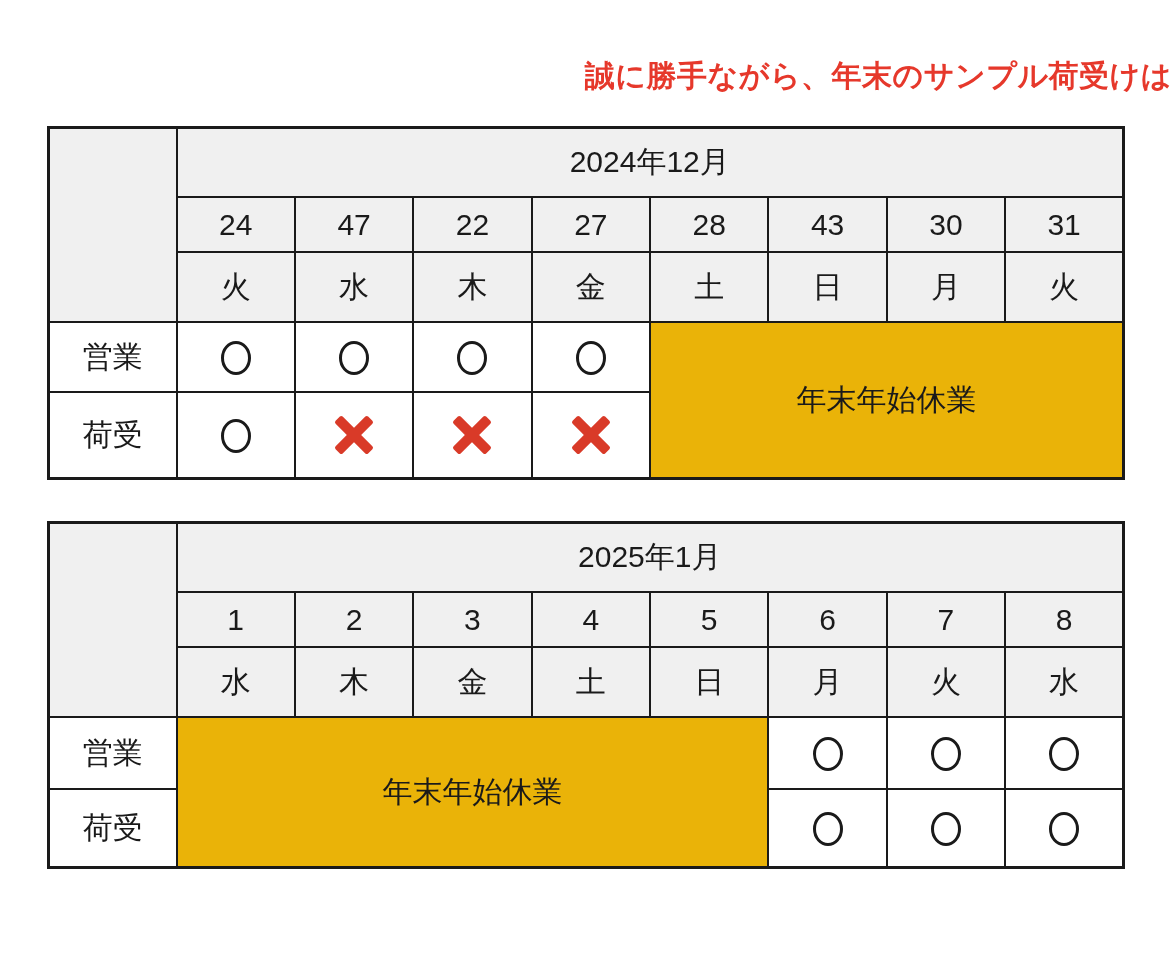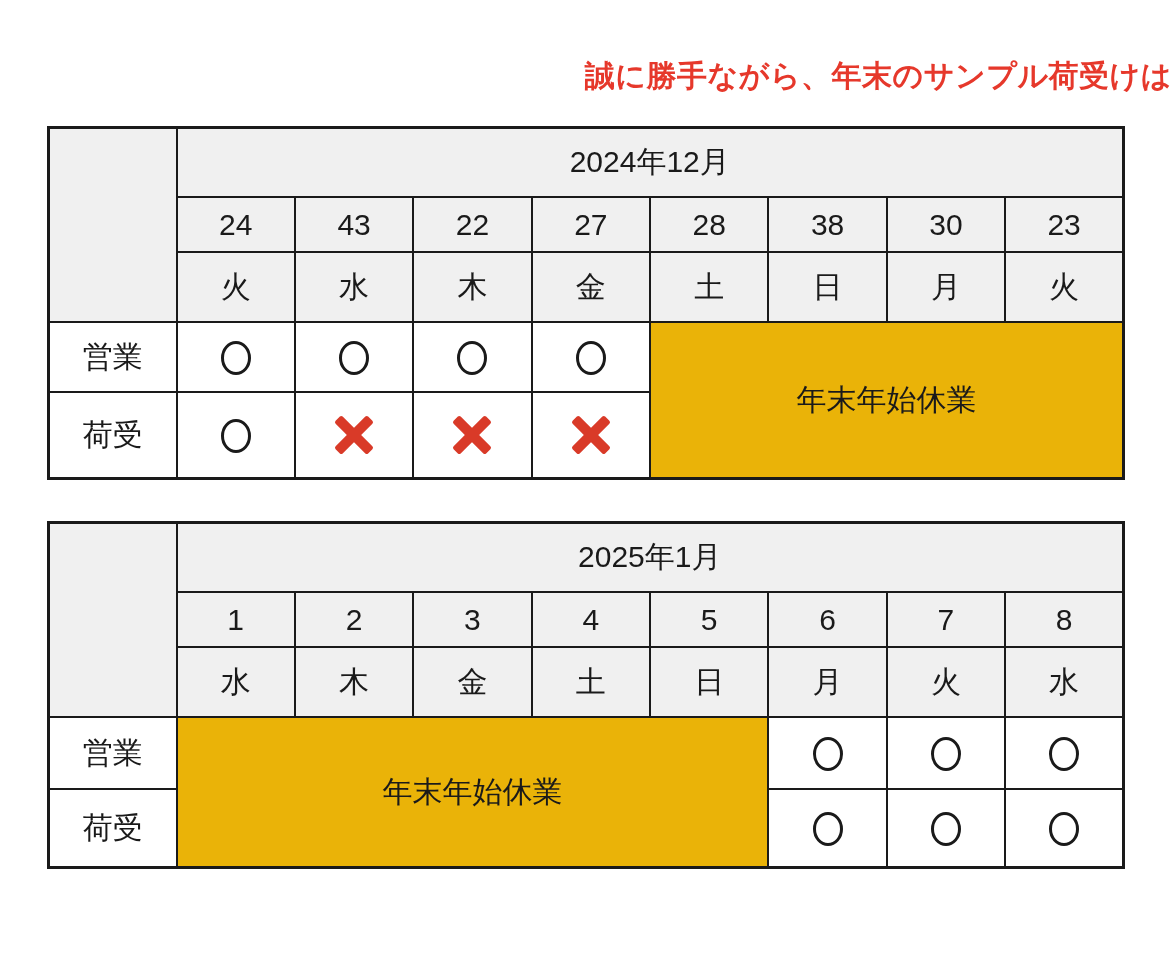--- a/index.html
+++ b/index.html
@@ -103,27 +103,27 @@
       <col>
       <col>
     </colgroup>
   <tbody>
   <tr class="r-title">
     <td class="hdr" rowspan="3"></td>
     <td class="hdr" colspan="8">2024年12月</td>
   </tr>
   <tr class="r-date">
     <td class="hdr">24</td>
-    <td class="hdr">43</td>
+    <td class="hdr">47</td>
     <td class="hdr">22</td>
     <td class="hdr">27</td>
     <td class="hdr red">28</td>
-    <td class="hdr red">38</td>
+    <td class="hdr red">43</td>
     <td class="hdr red">30</td>
-    <td class="hdr red">23</td>
+    <td class="hdr red">31</td>
   </tr>
   <tr class="r-dow">
     <td class="hdr">火</td>
     <td class="hdr">水</td>
     <td class="hdr">木</td>
     <td class="hdr">金</td>
     <td class="hdr red">土</td>
     <td class="hdr red">日</td>
     <td class="hdr red">月</td>
     <td class="hdr red">火</td>

